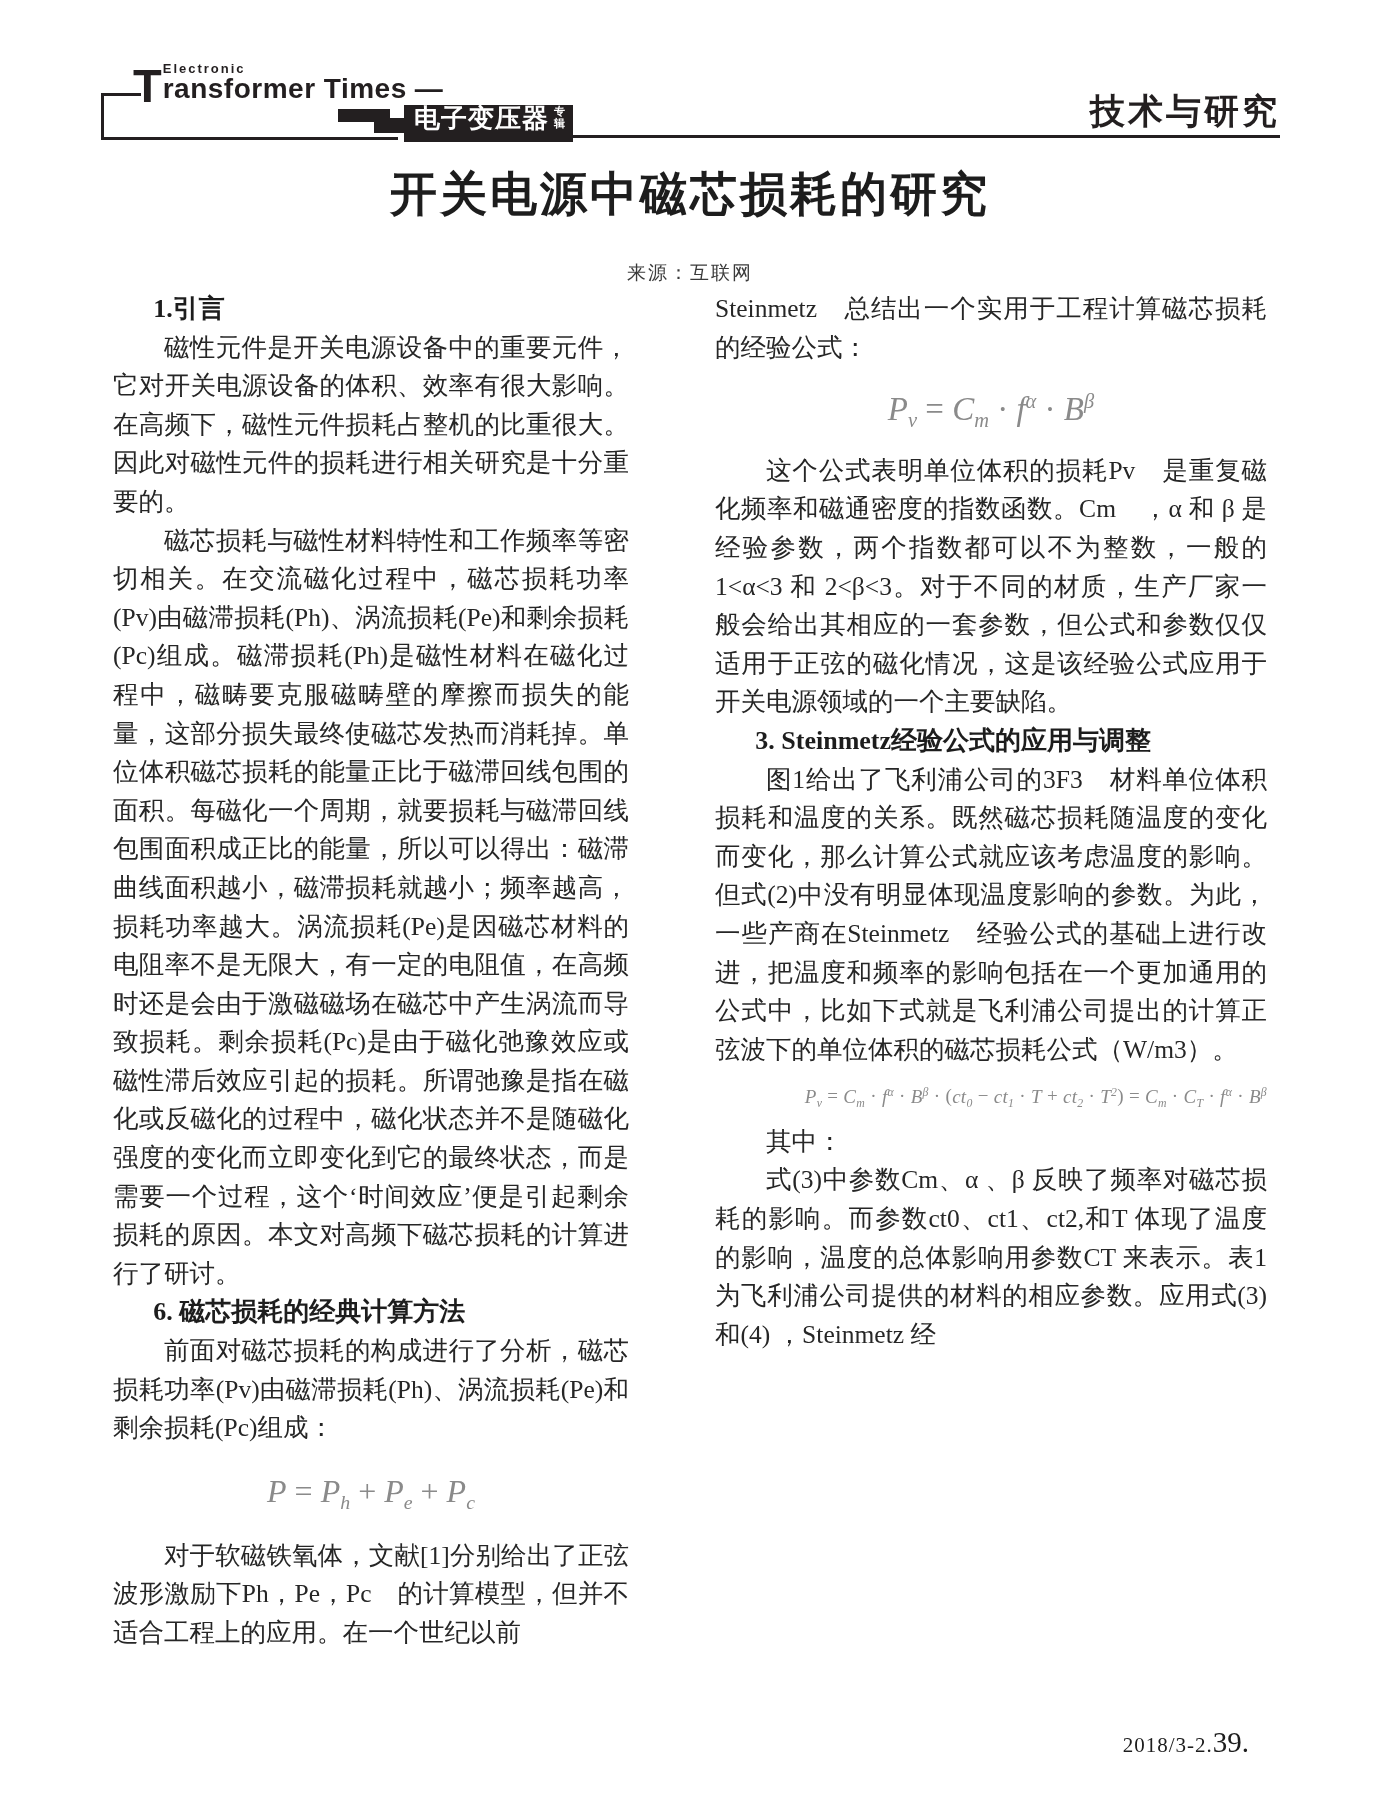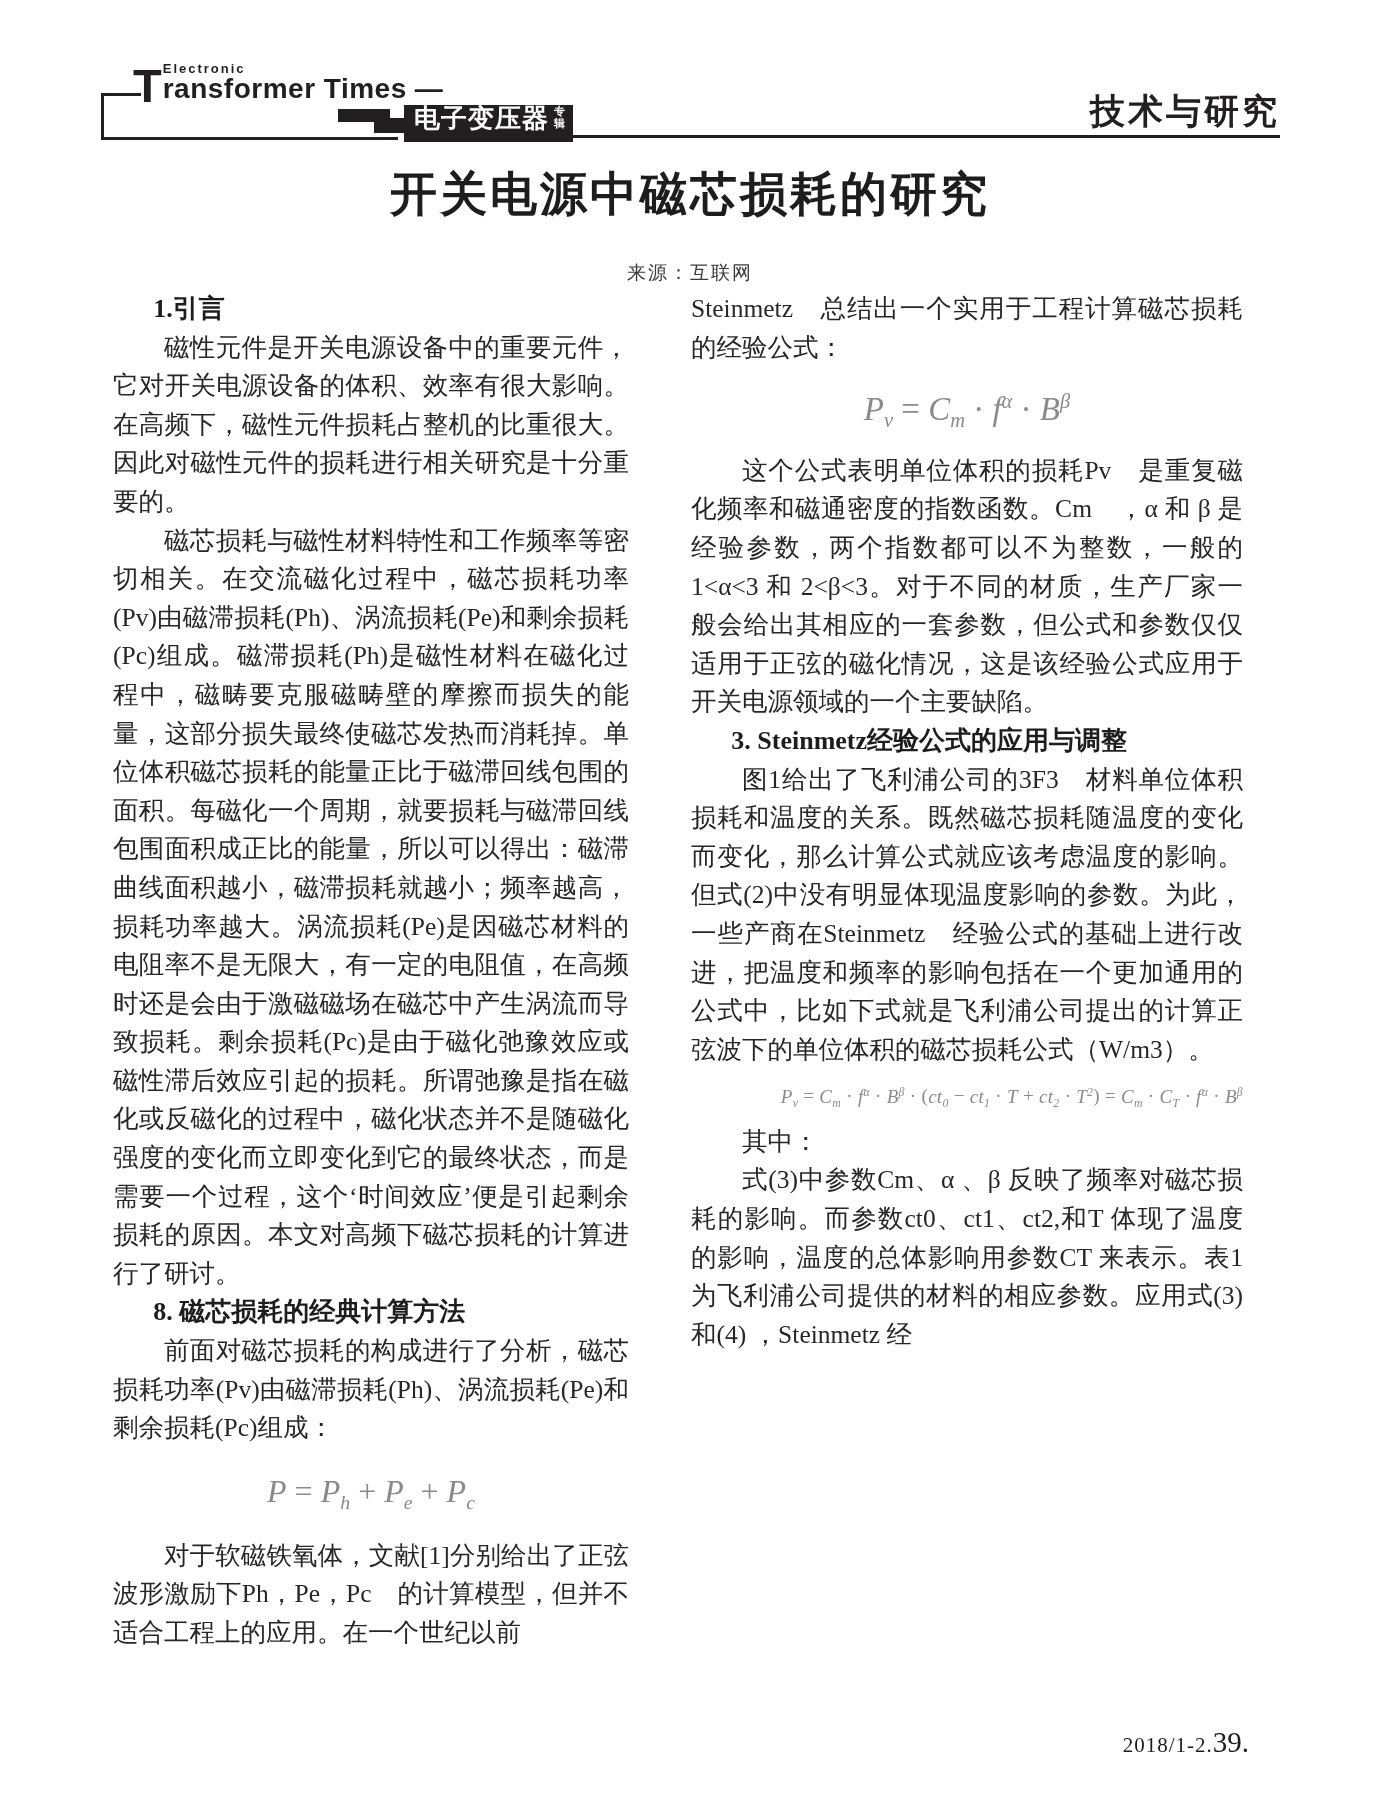--- a/index.html
+++ b/index.html
@@ -29,21 +29,21 @@
                  font-family:"Liberation Sans","DejaVu Sans",sans-serif;
                  font-weight:900;font-size:35px;letter-spacing:3px;color:#231f20;line-height:1.2;}
 
   
   .doc-title{position:absolute;left:0;top:163px;width:100%;text-align:center;margin:0;
              font-size:47px;font-weight:700;letter-spacing:3px;color:#1d1d1d;}
   .doc-source{position:absolute;left:0;top:260px;width:100%;text-align:center;
               font-size:19px;letter-spacing:2px;color:#3a3a3a;}
 
   
-  .columns{position:absolute;left:113px;top:290px;width:1154px;display:flex;gap:62px;}
+  .columns{position:absolute;left:113px;top:290px;width:1154px;display:flex;gap:86px;}
   .col{font-size:25.5px;line-height:38.6px;text-align:justify;}
   .col-left{width:516px;}
   .col-right{width:552px;}
   .para{margin:0;text-indent:2em;}
   .para.no-indent{text-indent:0;}
   .heading{margin:0;font-weight:700;text-indent:1.55em;font-size:26px;color:#1d1d1d;}
   .subheading{margin:0;font-weight:400;text-indent:1.7em;}
 
   
   .formula{color:#8a8a8a;font-family:"Liberation Serif","DejaVu Serif",serif;text-indent:0;}
@@ -86,36 +86,36 @@
 
   <h1 class="doc-title">开关电源中磁芯损耗的研究</h1>
   <div class="doc-source">来源：互联网</div>
 
   <div class="columns">
 
     <div class="col col-left">
       <p class="heading">1.引言</p>
       <p class="para">磁性元件是开关电源设备中的重要元件，它对开关电源设备的体积、效率有很大影响。在高频下，磁性元件损耗占整机的比重很大。因此对磁性元件的损耗进行相关研究是十分重要的。</p>
       <p class="para">磁芯损耗与磁性材料特性和工作频率等密切相关。在交流磁化过程中，磁芯损耗功率(Pv)由磁滞损耗(Ph)、涡流损耗(Pe)和剩余损耗(Pc)组成。磁滞损耗(Ph)是磁性材料在磁化过程中，磁畴要克服磁畴壁的摩擦而损失的能量，这部分损失最终使磁芯发热而消耗掉。单位体积磁芯损耗的能量正比于磁滞回线包围的面积。每磁化一个周期，就要损耗与磁滞回线包围面积成正比的能量，所以可以得出：磁滞曲线面积越小，磁滞损耗就越小；频率越高，损耗功率越大。涡流损耗(Pe)是因磁芯材料的电阻率不是无限大，有一定的电阻值，在高频时还是会由于激磁磁场在磁芯中产生涡流而导致损耗。剩余损耗(Pc)是由于磁化弛豫效应或磁性滞后效应引起的损耗。所谓弛豫是指在磁化或反磁化的过程中，磁化状态并不是随磁化强度的变化而立即变化到它的最终状态，而是需要一个过程，这个‘时间效应’便是引起剩余损耗的原因。本文对高频下磁芯损耗的计算进行了研讨。</p>
-      <p class="heading">8. 磁芯损耗的经典计算方法</p>
+      <p class="heading">6. 磁芯损耗的经典计算方法</p>
       <p class="para">前面对磁芯损耗的构成进行了分析，磁芯损耗功率(Pv)由磁滞损耗(Ph)、涡流损耗(Pe)和剩余损耗(Pc)组成：</p>
       <div class="formula eq-big"><span class="var">P</span><span class="op"> = </span><span class="var">P<sub>h</sub></span><span class="op"> + </span><span class="var">P<sub>e</sub></span><span class="op"> + </span><span class="var">P<sub>c</sub></span></div>
       <p class="para">对于软磁铁氧体，文献[1]分别给出了正弦波形激励下Ph，Pe，Pc　的计算模型，但并不适合工程上的应用。在一个世纪以前</p>
     </div>
 
     <div class="col col-right">
       <p class="para no-indent">Steinmetz　总结出一个实用于工程计算磁芯损耗的经验公式：</p>
       <div class="formula eq-big2"><span class="var">P<sub>v</sub></span><span class="op"> = </span><span class="var">C<sub>m</sub></span><span class="op"> · </span><span class="var">f<sup>α</sup></span><span class="op"> · </span><span class="var">B<sup>β</sup></span></div>
       <p class="para">这个公式表明单位体积的损耗Pv　是重复磁化频率和磁通密度的指数函数。Cm　，α 和 β 是经验参数，两个指数都可以不为整数，一般的1&lt;α&lt;3 和 2&lt;β&lt;3。对于不同的材质，生产厂家一般会给出其相应的一套参数，但公式和参数仅仅适用于正弦的磁化情况，这是该经验公式应用于开关电源领域的一个主要缺陷。</p>
       <p class="heading">3. Steinmetz经验公式的应用与调整</p>
       <p class="para">图1给出了飞利浦公司的3F3　材料单位体积损耗和温度的关系。既然磁芯损耗随温度的变化而变化，那么计算公式就应该考虑温度的影响。但式(2)中没有明显体现温度影响的参数。为此，一些产商在Steinmetz　经验公式的基础上进行改进，把温度和频率的影响包括在一个更加通用的公式中，比如下式就是飞利浦公司提出的计算正弦波下的单位体积的磁芯损耗公式（W/m3）。</p>
       <div class="formula eq-small"><span class="var">P<sub>v</sub></span><span class="op"> = </span><span class="var">C<sub>m</sub></span><span class="op"> · </span><span class="var">f<sup>α</sup></span><span class="op"> · </span><span class="var">B<sup>β</sup></span><span class="op"> · (</span><span class="var">ct<sub>0</sub></span><span class="op"> − </span><span class="var">ct<sub>1</sub></span><span class="op"> · </span><span class="var">T</span><span class="op"> + </span><span class="var">ct<sub>2</sub></span><span class="op"> · </span><span class="var">T<sup>2</sup></span><span class="op">) = </span><span class="var">C<sub>m</sub></span><span class="op"> · </span><span class="var">C<sub>T</sub></span><span class="op"> · </span><span class="var">f<sup>α</sup></span><span class="op"> · </span><span class="var">B<sup>β</sup></span></div>
       <p class="para">其中：</p>
       <p class="para">式(3)中参数Cm、α 、β 反映了频率对磁芯损耗的影响。而参数ct0、ct1、ct2,和T 体现了温度的影响，温度的总体影响用参数CT 来表示。表1 为飞利浦公司提供的材料的相应参数。应用式(3)和(4) ，Steinmetz 经</p>
     </div>
 
   </div>
 
   <div class="footer">
-    <span class="footer-issue">2018/1-2.</span><span class="footer-page">39.</span>
+    <span class="footer-issue">2018/3-2.</span><span class="footer-page">39.</span>
   </div>
 
 </div>
 
 </body></html>

